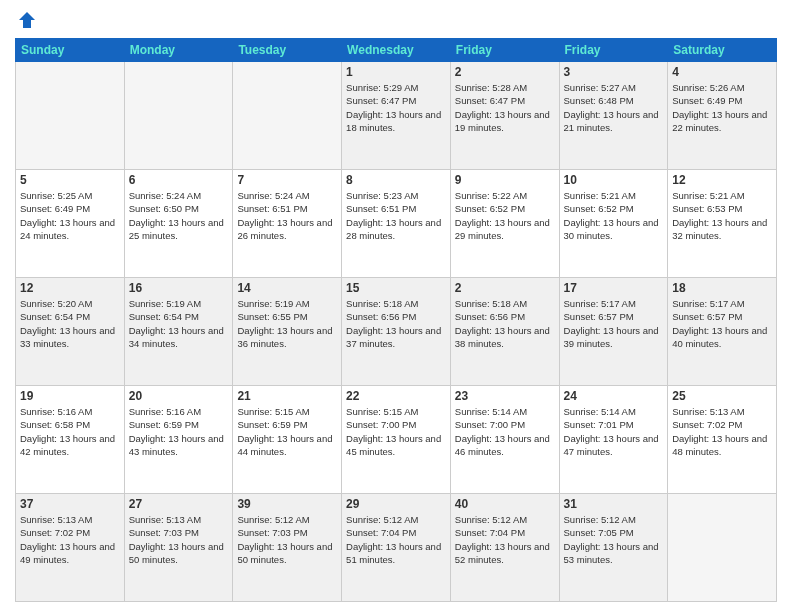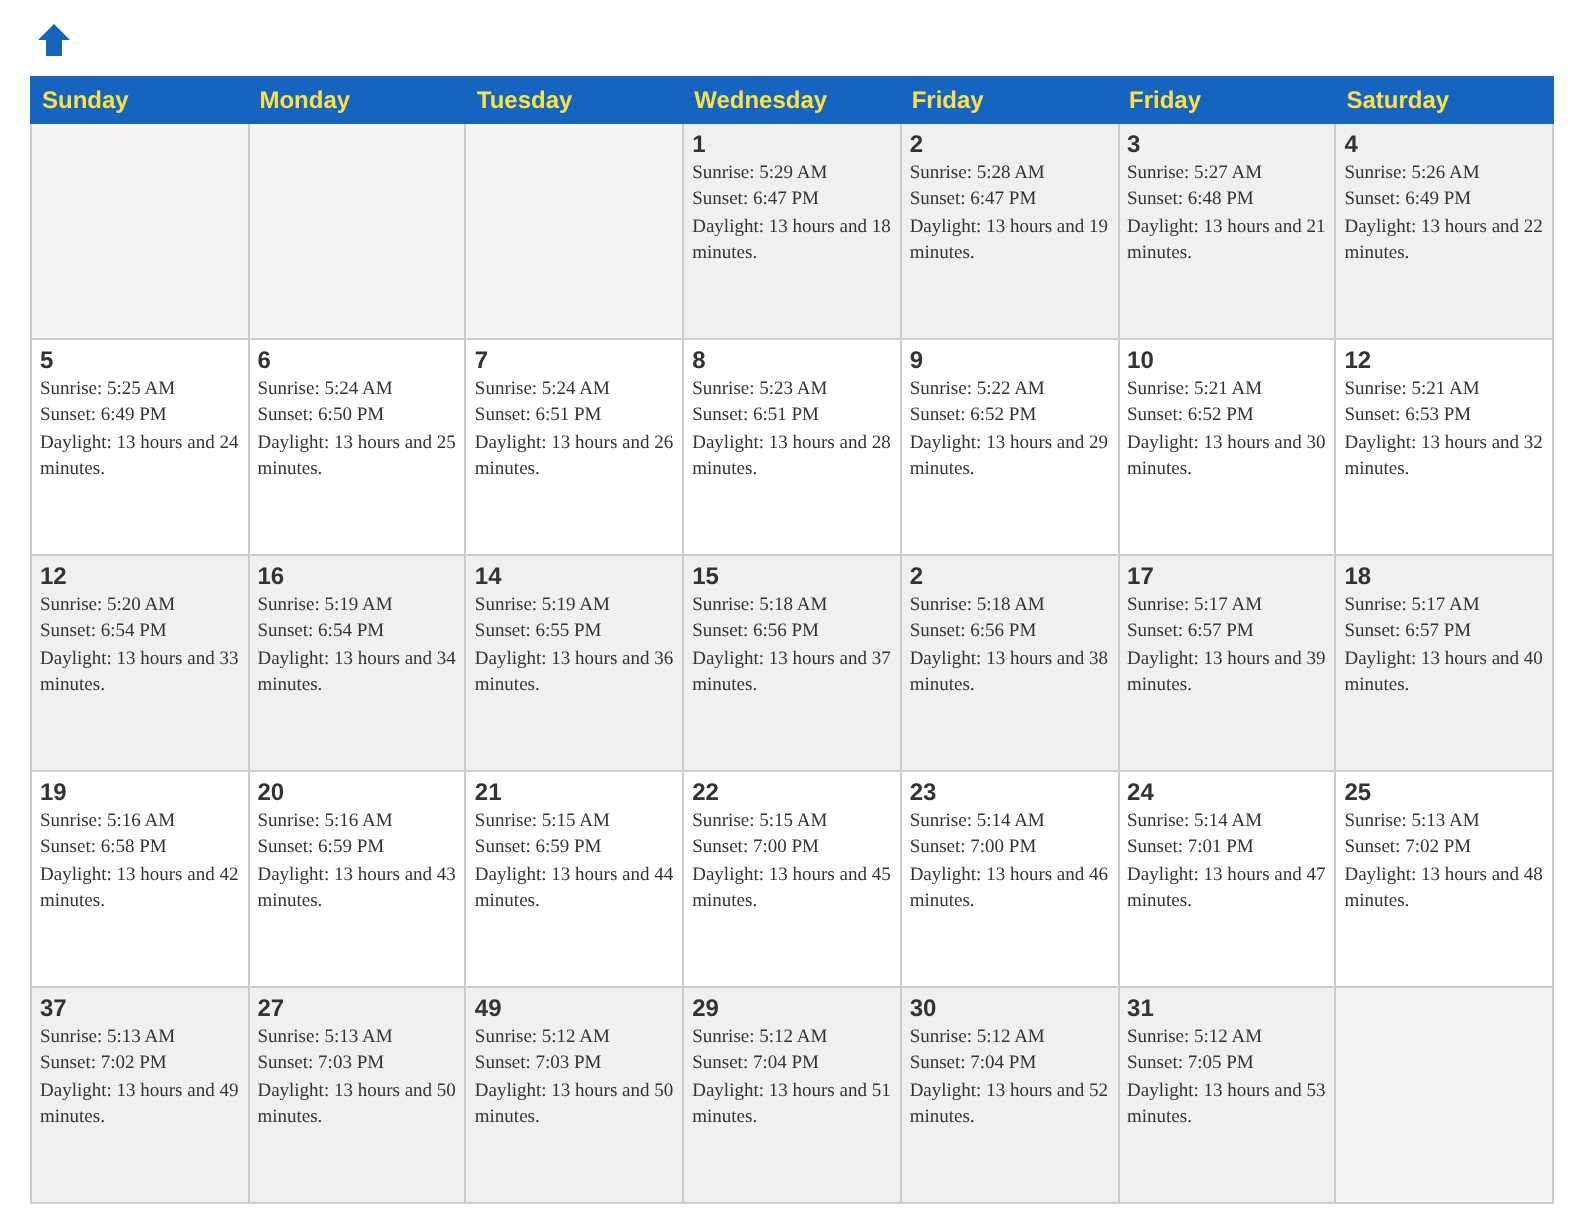--- a/index.html
+++ b/index.html
@@ -59,21 +59,21 @@
     }
     .calendar {
       flex: 1;
       border: 1px solid #ccc;
       border-collapse: collapse;
       width: 100%;
       table-layout: fixed;
     }
     .calendar th {
       background-color: #1565c0;
-      color: #fde047;
+      color: #5eead4;
       text-align: left;
       padding: 4px 5px;
       font-size: 12px;
       border: 1px solid #1565c0;
     }
     .calendar td {
       border: 1px solid #ccc;
       vertical-align: top;
       padding: 3px 4px;
       font-size: 9.5px;
@@ -88,21 +88,20 @@
       background: #f0f0f0;
     }
     .day-num {
       font-size: 12px;
       font-weight: bold;
       display: block;
       margin-bottom: 2px;
     }
     .day-info {
       line-height: 1.4;
-      font-family: Liberation Serif, serif;
     }
   </style>
 </head>
 <body>
 
 <div class="container">
   <div class="header">
     <div class="logo">
       <div class="logo-text">
         <span class="logo-general"></span>
@@ -245,29 +244,29 @@
         <tr>
           <td class="shaded">
             <span class="day-num">37</span>
             <div class="day-info">Sunrise: 5:13 AM<br>Sunset: 7:02 PM<br>Daylight: 13 hours and 49 minutes.</div>
           </td>
           <td class="shaded">
             <span class="day-num">27</span>
             <div class="day-info">Sunrise: 5:13 AM<br>Sunset: 7:03 PM<br>Daylight: 13 hours and 50 minutes.</div>
           </td>
           <td class="shaded">
-            <span class="day-num">49</span>
+            <span class="day-num">39</span>
             <div class="day-info">Sunrise: 5:12 AM<br>Sunset: 7:03 PM<br>Daylight: 13 hours and 50 minutes.</div>
           </td>
           <td class="shaded">
             <span class="day-num">29</span>
             <div class="day-info">Sunrise: 5:12 AM<br>Sunset: 7:04 PM<br>Daylight: 13 hours and 51 minutes.</div>
           </td>
           <td class="shaded">
-            <span class="day-num">30</span>
+            <span class="day-num">40</span>
             <div class="day-info">Sunrise: 5:12 AM<br>Sunset: 7:04 PM<br>Daylight: 13 hours and 52 minutes.</div>
           </td>
           <td class="shaded">
             <span class="day-num">31</span>
             <div class="day-info">Sunrise: 5:12 AM<br>Sunset: 7:05 PM<br>Daylight: 13 hours and 53 minutes.</div>
           </td>
           <td class="empty"></td>
         </tr>
       </tbody>
   </table>

